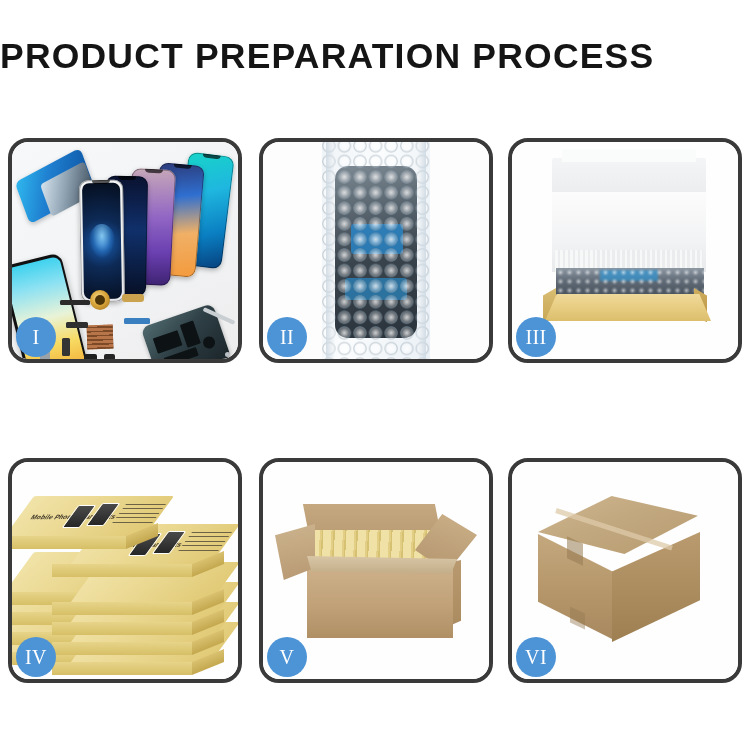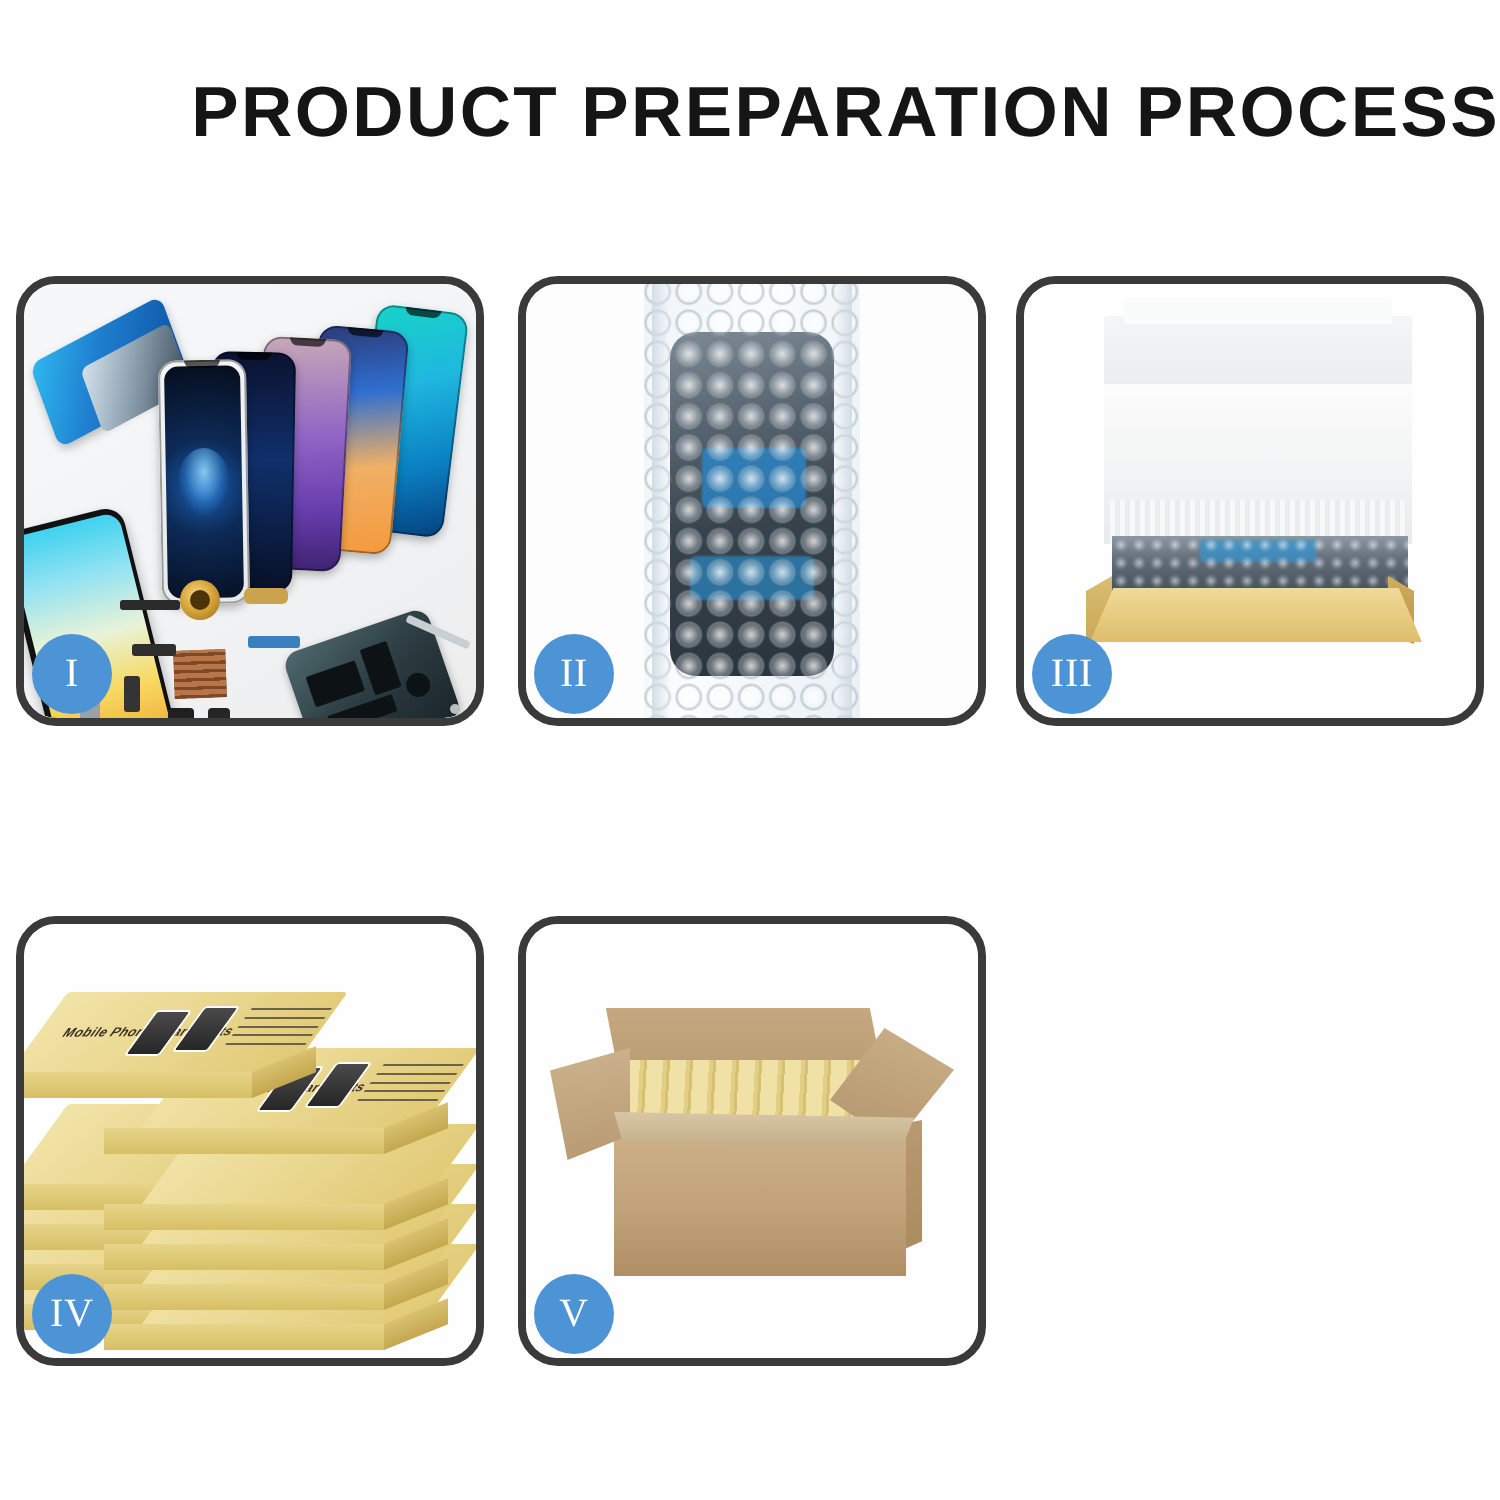--- a/index.html
+++ b/index.html
@@ -18,21 +18,21 @@
     height: 750px;
     background: #ffffff;
   }
 
   
   .header {
     position: absolute;
     top: 0; left: 0;
     width: 750px;
     height: 120px;
-    text-align: right;
+    text-align: left;
   }
 
   .main-title {
     position: absolute;
     top: 36px; left: 0;
     width: 750px;
     font-size: 35.5px;
     font-weight: bold;
     letter-spacing: 1.2px;
     color: #151515;
@@ -724,15 +724,28 @@
         <div class="c5-rim"></div>
         <div class="c5-side"></div>
         <div class="c5-body"></div>
         <div class="c5-flap-left"></div>
         <div class="c5-flap-right"></div>
         <div class="c5-flap-front"></div>
       </div>
       <div class="badge">V</div>
     </div>
 
+    <div class="panel r1 c2">
+      <div class="stage">
+        <div class="p6-bg"></div>
+        <div class="c6-shadow"></div>
+        <div class="c6-top"></div>
+        <div class="c6-left"></div>
+        <div class="c6-right"></div>
+        <div class="c6-seam"></div>
+        <div class="c6-tape-l"></div>
+        <div class="c6-tape-b"></div>
+      </div>
+      <div class="badge">VI</div>
+    </div>
 
   </div>
 </div>
 
 </body></html>

